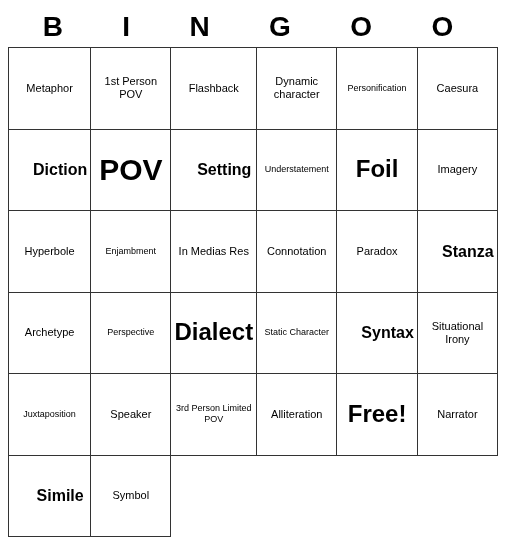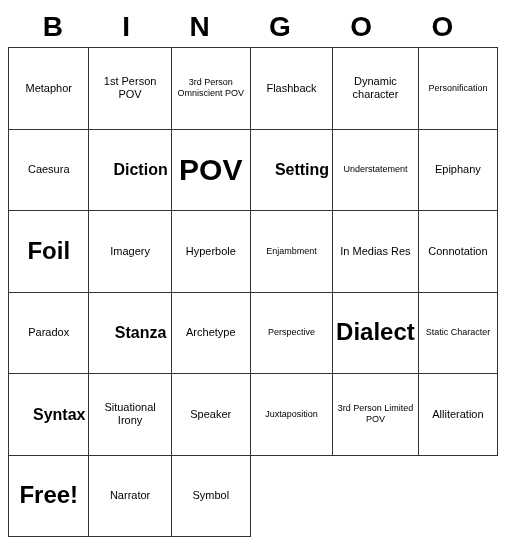--- a/index.html
+++ b/index.html
@@ -72,45 +72,44 @@
     <span>B</span>
     <span>I</span>
     <span>N</span>
     <span>G</span>
     <span>O</span>
     <span>O</span>
   </div>
   <div class="bingo-grid" id="grid">
   <div class="cell">Metaphor</div>
       <div class="cell">1st Person POV</div>
-      <div class="cell small">3rd Person Omniscient POV</div>
       <div class="cell">Flashback</div>
       <div class="cell">Dynamic character</div>
       <div class="cell small">Personification</div>
       <div class="cell">Caesura</div>
       <div class="cell medium">Diction</div>
       <div class="cell xlarge">POV</div>
       <div class="cell medium">Setting</div>
       <div class="cell small">Understatement</div>
-      <div class="cell">Epiphany</div>
       <div class="cell large">Foil</div>
       <div class="cell">Imagery</div>
       <div class="cell">Hyperbole</div>
       <div class="cell small">Enjambment</div>
       <div class="cell">In Medias Res</div>
       <div class="cell">Connotation</div>
       <div class="cell">Paradox</div>
       <div class="cell medium">Stanza</div>
       <div class="cell">Archetype</div>
       <div class="cell small">Perspective</div>
       <div class="cell large">Dialect</div>
       <div class="cell small">Static Character</div>
       <div class="cell medium">Syntax</div>
       <div class="cell">Situational Irony</div>
+      <div class="cell small">Juxtaposition</div>
       <div class="cell">Speaker</div>
-      <div class="cell small">Juxtaposition</div>
       <div class="cell small">3rd Person Limited POV</div>
       <div class="cell">Alliteration</div>
       <div class="cell large">Free!</div>
       <div class="cell">Narrator</div>
+      <div class="cell medium">Simile</div>
       <div class="cell">Symbol</div>
     </div>
 </div>
 
 </body></html>

